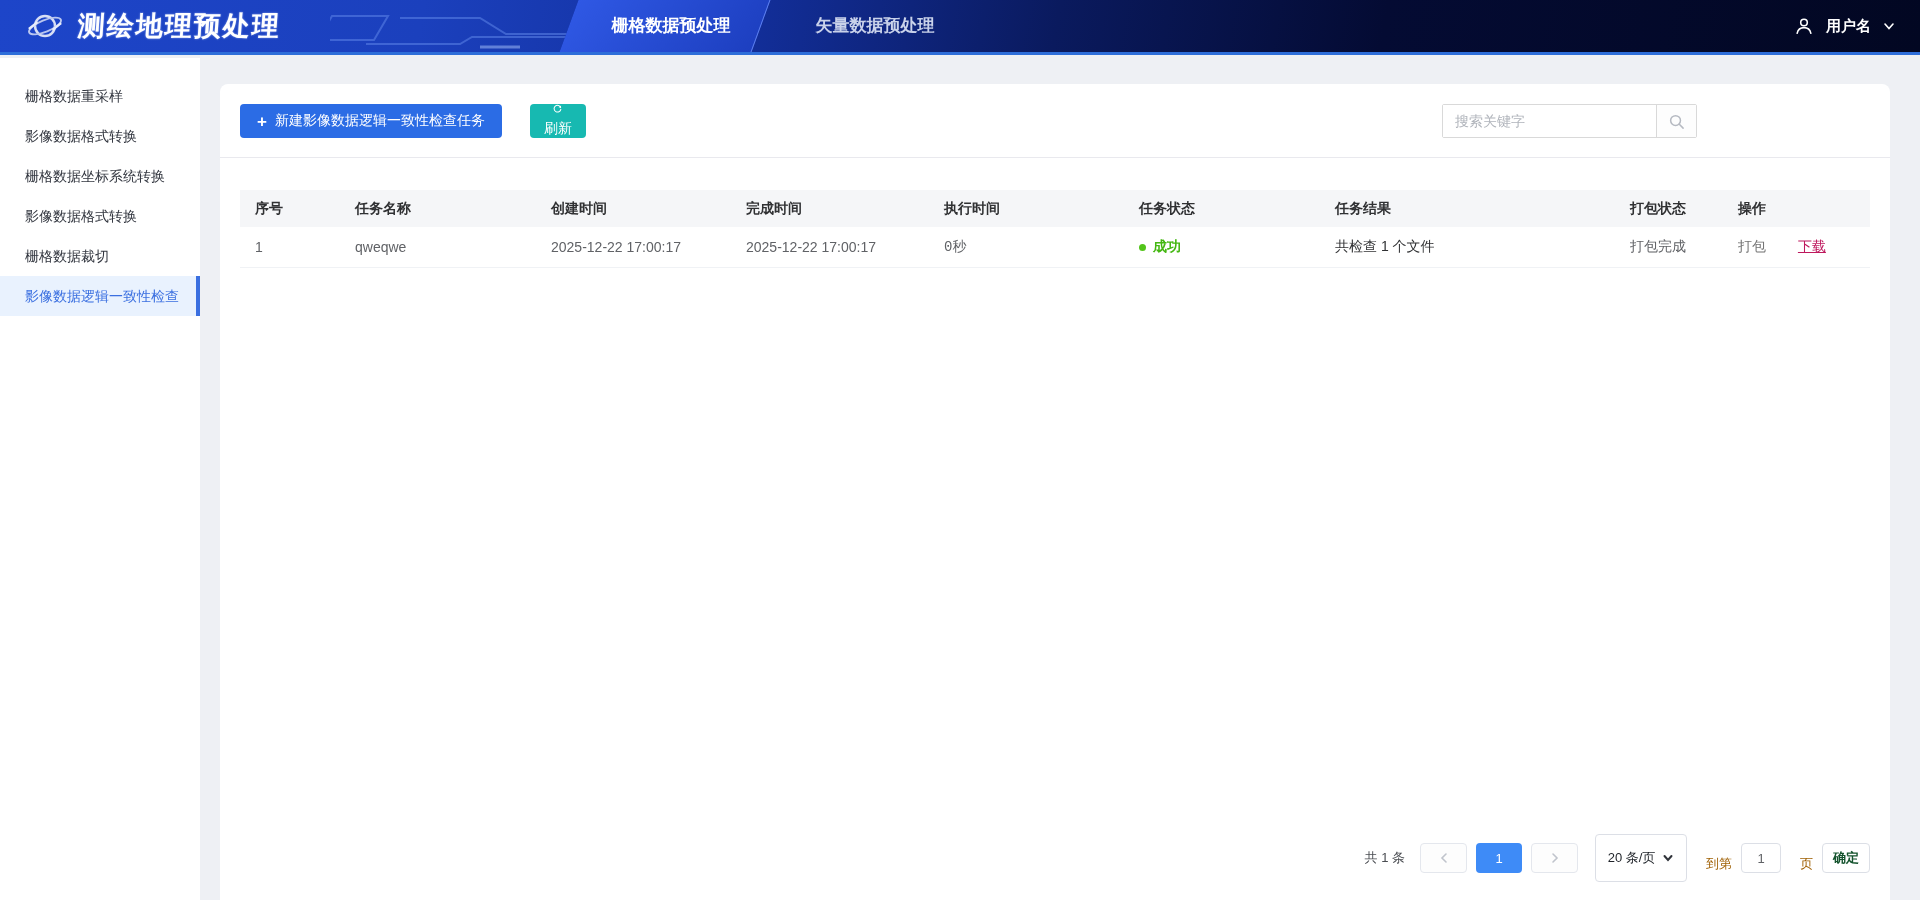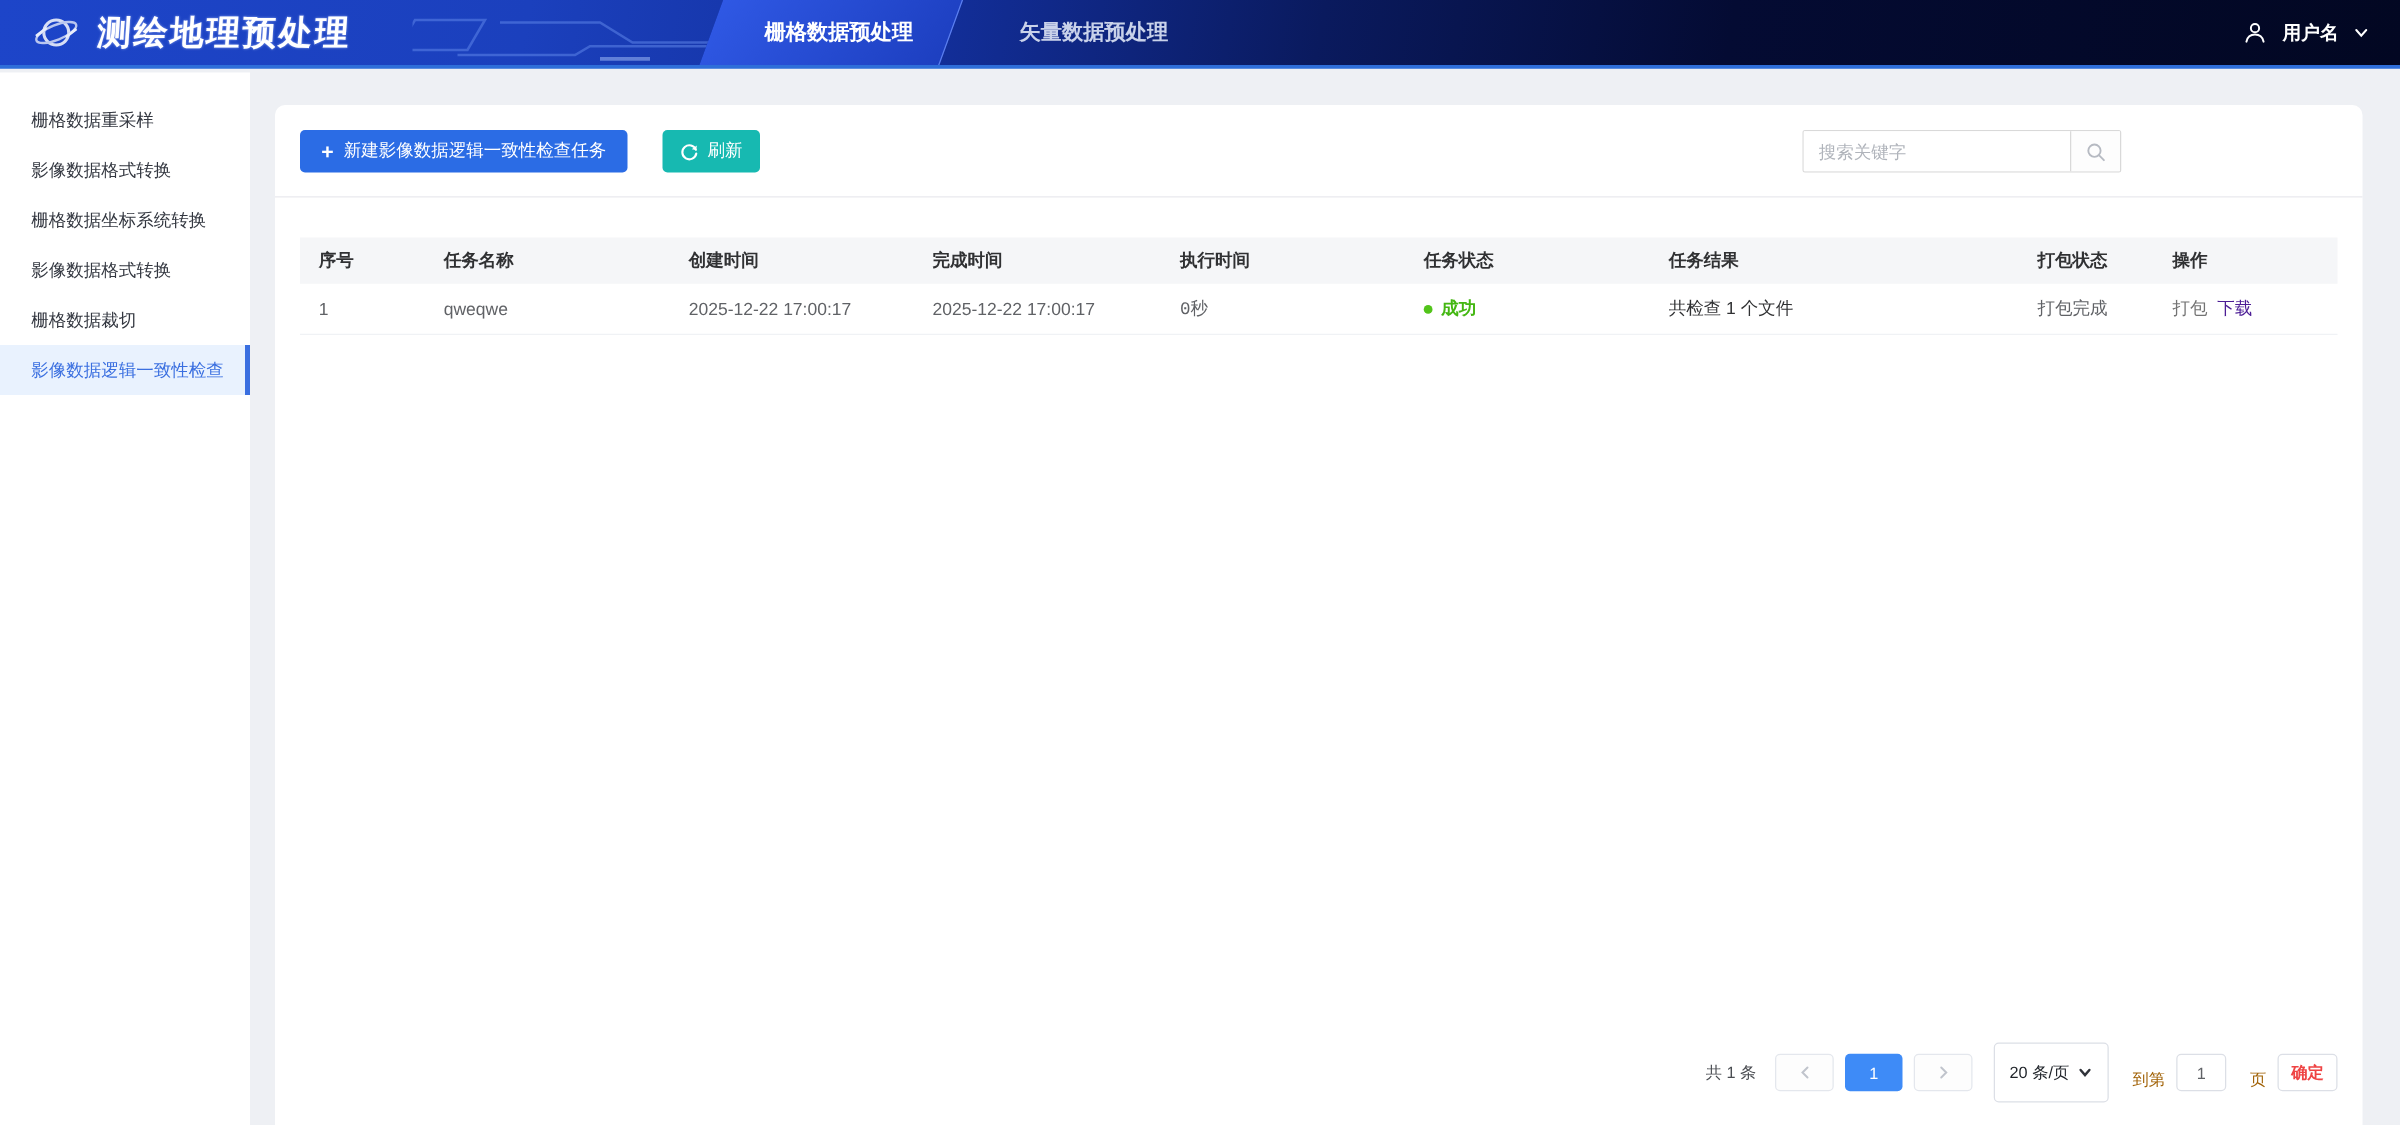--- a/index.html
+++ b/index.html
@@ -50,21 +50,21 @@
   }
   .toolbar { position:relative; height:74px; border-bottom:1px solid #e9e9ee; }
   .toolbar-left { position:absolute; left:20px; top:20px; display:flex; gap:28px; }
   .btn-primary {
     height:34px; padding:0 17px; background:#2b6ce5; color:#ffffff; border:none; border-radius:4px;
     font-size:14px; display:flex; align-items:center; gap:8px; cursor:pointer; font-family:inherit;
   }
   .btn-primary .plus { font-size:17px; font-weight:bold; line-height:1; }
   .btn-teal {
     height:34px; padding:0 14px; background:#17b9b1; color:#ffffff; border:none; border-radius:4px;
-    font-size:14px; display:flex; align-items:center; gap:7px; cursor:pointer; font-family:Liberation Sans, sans-serif;
+    font-size:14px; display:flex; align-items:center; gap:7px; cursor:pointer; font-family:Liberation Sans, sans-serif;flex-direction:column;
   }
   .search-box {
     position:absolute; top:20px; right:193px; width:255px; height:34px;
     border:1px solid #d9d9d9; border-radius:2px; background:#ffffff; display:flex;
   }
   .search-box input {
     flex:1; border:none; outline:none; padding:0 12px; font-size:14px; color:#333; font-family:inherit;
   }
   .search-box input::placeholder { color:#b0b4bb; }
   .search-btn {
@@ -79,21 +79,21 @@
   .t-head .t-cell { font-weight:bold; color:#303133; }
   .t-body-row { height:41px; border-bottom:1px solid #f0f2f5; }
   .t-cell { font-size:14px; color:#606266; padding-left:15px; white-space:nowrap; overflow:hidden; }
   .c0{width:100px;} .c1{width:196px;} .c2{width:195px;} .c3{width:198px;} .c4{width:195px;font-family:Liberation Mono, monospace;}
   .c5{width:196px;} .c6{width:295px;} .c7{width:108px;} .c8{flex:1;}
   .status-ok { display:flex; align-items:center; gap:7px; }
   .dot { width:7px; height:7px; border-radius:50%; background:#52c41a; }
   .status-ok .txt { color:#44b712; font-weight:bold; }
   .result-txt { color:#303133; }
   .op-pack { color:#737373; cursor:pointer; }
-  .op-download { color:#4c1d95; cursor:pointer; margin-left:4px; }
+  .op-download { color:#be185d; cursor:pointer; margin-left:28px;text-decoration:underline; }
 
   
   .pagination {
     position:absolute; right:20px; bottom:18px; display:flex; align-items:center; gap:9px;
     font-size:13px; color:#606266;
   }
   .pg-total { margin-right:6px; color:#4a4d52; }
   .pg-btn {
     width:47px; height:30px; border:1px solid #e4e7ed; border-radius:4px; background:#fdfdfd;
     display:flex; align-items:center; justify-content:center; cursor:pointer;
@@ -107,21 +107,21 @@
     display:flex; align-items:center; justify-content:center; gap:7px; padding:0 9px;
     color:#1f2329; cursor:pointer; margin-left:8px;
   }
   .pg-goto-label { color:#a16207; margin-left:10px;margin-top:12px; }
   .pg-input {
     width:40px; height:30px; border:1px solid #dcdfe6; border-radius:4px; text-align:center;
     font-size:13px; color:#606266; outline:none; font-family:inherit;
   }
   .pg-confirm {
     height:30px; padding:0 10px; border:1px solid #dcdfe6; border-radius:4px; background:#ffffff;
-    font-size:13px; font-weight:bold; color:#ef4444; cursor:pointer; font-family:inherit;
+    font-size:13px; font-weight:bold; color:#14532d; cursor:pointer; font-family:inherit;
   }
   svg { display:block; }
 </style>
 </head>
 <body>
 
 <div class="header">
   <div class="brand">
     <svg class="logo" viewBox="0 0 40 40">
       <circle cx="20" cy="20" r="10.5" fill="none" stroke="#d7def5" stroke-width="2.6"></circle>

